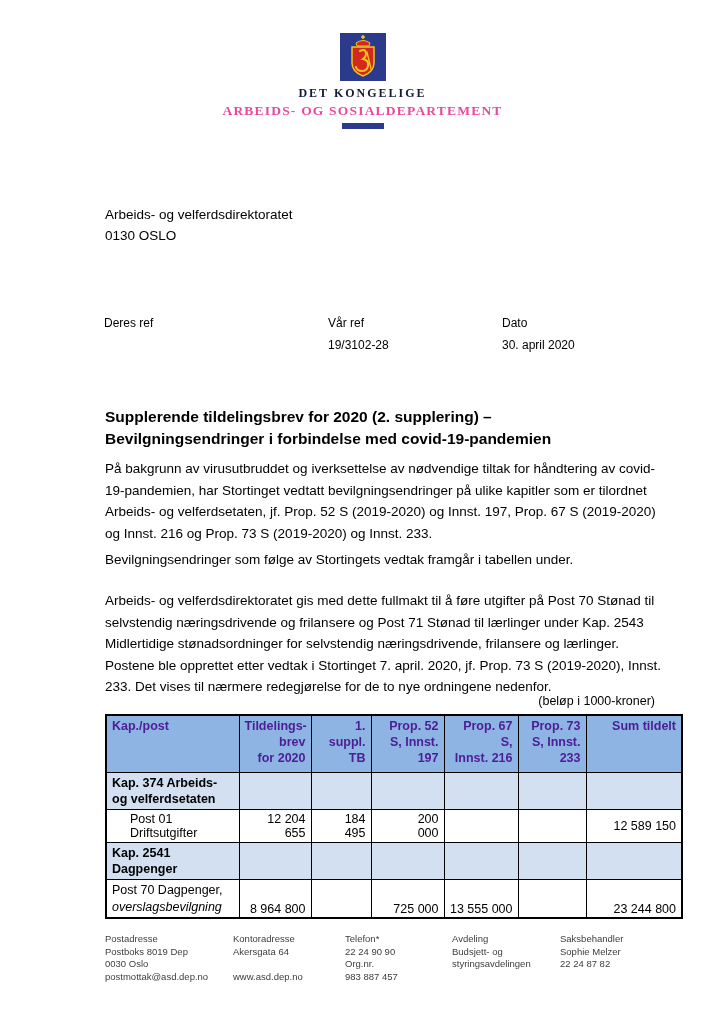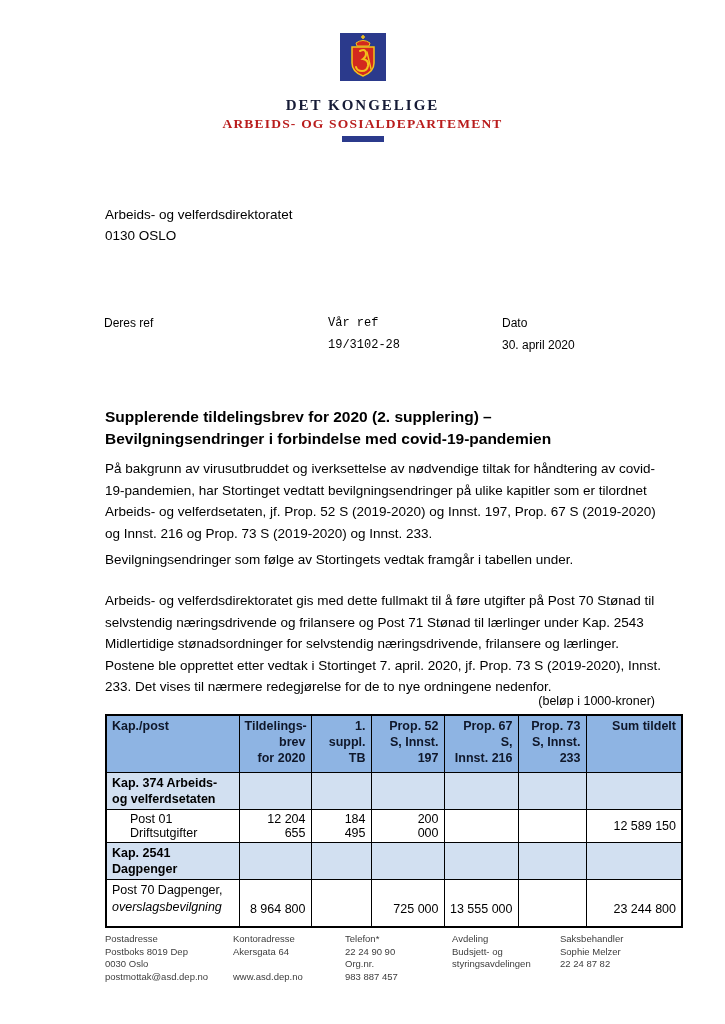--- a/index.html
+++ b/index.html
@@ -7,68 +7,68 @@
   #page {
     position:relative; width:725px; height:1024px; margin:0 auto;
     background:#ffffff; overflow:hidden;
     font-family:"Liberation Sans", sans-serif; color:#000;
   }
 
   
   .letterhead { position:absolute; top:33px; left:0; width:100%; text-align:center; }
   .crest { display:block; margin:0 auto; }
   .lh-line1 {
-    margin-top:16px; font-family:"Liberation Serif", serif; font-weight:bold;
-    font-size:15px; letter-spacing:2px; color:#161b36;
+    margin-top:5px; font-family:"Liberation Serif", serif; font-weight:bold;
+    font-size:12px; letter-spacing:2px; color:#161b36;
   }
   .lh-line2 {
     font-family:"Liberation Serif", serif; font-weight:bold;
-    font-size:13.5px; letter-spacing:1.2px; color:#b91c1c; margin-top:2px;
+    font-size:13.5px; letter-spacing:1.2px; color:#ec4899; margin-top:2px;
   }
   .lh-bar { width:42px; height:6px; background:#2b3a8c; margin:4px auto 0; }
 
   
   .recipient { position:absolute; left:105px; top:184px; font-size:13.5px; line-height:21px;margin-top:20px; }
 
   
   .refs { position:absolute; left:0; top:316px; width:100%; font-size:12px; }
   .ref-col { position:absolute; top:0; }
   .ref-col .ref-label { display:block; }
   .ref-col .ref-value { display:block; margin-top:8px; }
-  .ref-deres { left:104px; } .ref-var { left:328px;font-family:Liberation Mono, monospace; } .ref-dato { left:502px; }
+  .ref-deres { left:104px; } .ref-var { left:328px; } .ref-dato { left:502px; }
 
   
   .doc-title {
     position:absolute; left:105px; top:406px; width:560px;
     font-size:15.5px; font-weight:bold; line-height:22px; white-space:pre-line;
   }
   .para { position:absolute; left:105px; width:557px; font-size:13.5px; line-height:21.5px; }
   .para-1 { top:458px; } .para-2 { top:549px; } .para-3 { top:590px; }
 
   
   .tbl-caption { position:absolute; left:105px; top:694px; width:550px; text-align:right; font-size:12.5px; }
   table.grants {
     position:absolute; left:105px; top:714px; width:576px;
     border-collapse:collapse; table-layout:fixed; font-size:12.5px;
     border:2px solid #000;
   }
   table.grants th, table.grants td { border:1px solid #000; padding:2px 5px; overflow:hidden; }
   table.grants th {
-    background:#8eb4e3; color:#0f172a; font-weight:bold;
+    background:#8eb4e3; color:#4c1d95; font-weight:bold;
     vertical-align:top; text-align:right; white-space:pre-line;
     line-height:16px; height:57px;
   }
   table.grants th.col-kap { text-align:left; }
   tr.section-row td {
     background:#d2e0f1; font-weight:bold; white-space:pre-line;
     line-height:16px; height:34px; vertical-align:top;
   }
   tr.data-row td { height:22px;padding-left:23px; }
   tr.data-row td.num { text-align:right; }
-  tr.data-row-tall td { height:39px; vertical-align:bottom; padding-bottom:10px; }
+  tr.data-row-tall td { height:39px; vertical-align:bottom; padding-bottom:1px; }
   tr.data-row-tall td.num { text-align:right; }
   td.kap-cell { vertical-align:top; line-height:17px; }
   .italic-line { font-style:italic; display:block; }
 
   
   .footer { position:absolute; left:0; top:933px; width:100%; font-size:9.5px; line-height:12.5px; color:#3d3d3d; }
   .foot-col { position:absolute; top:0; white-space:pre-line; }
   .foot-1 { left:105px; } .foot-2 { left:233px; } .foot-3 { left:345px; }
   .foot-4 { left:452px; } .foot-5 { left:560px; }
 </style>

